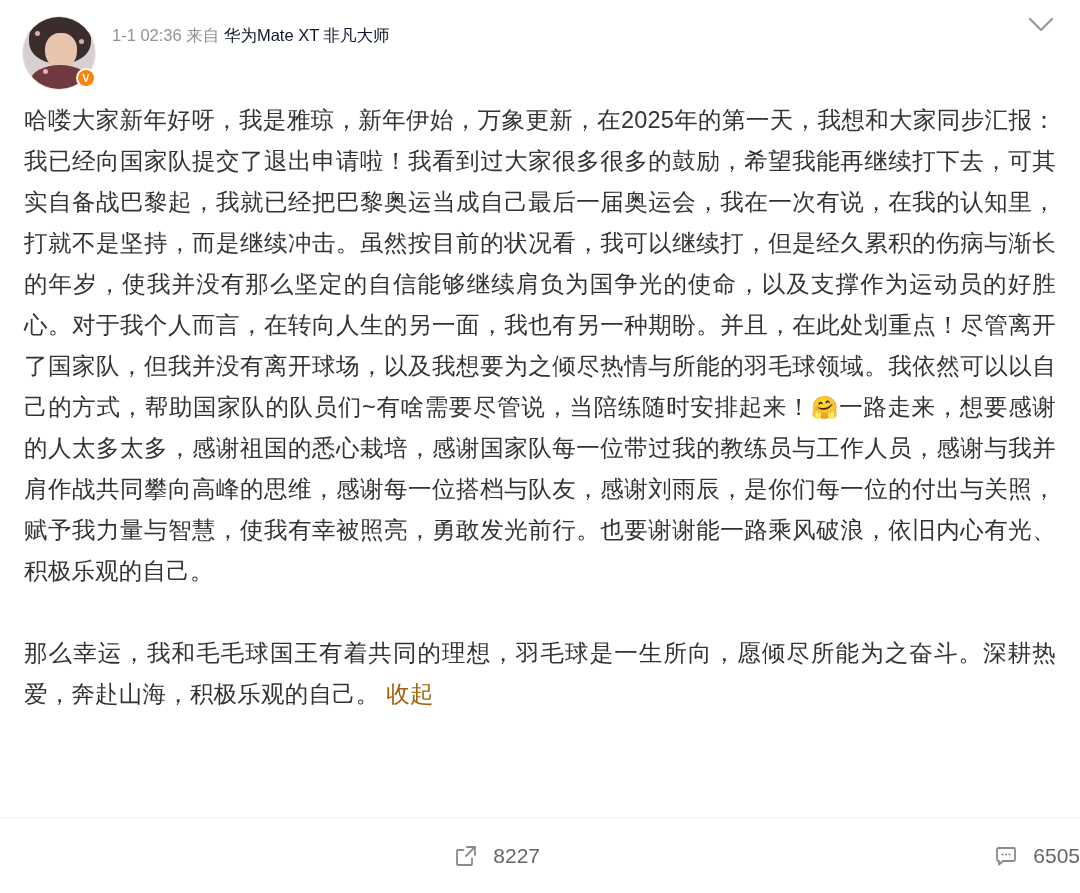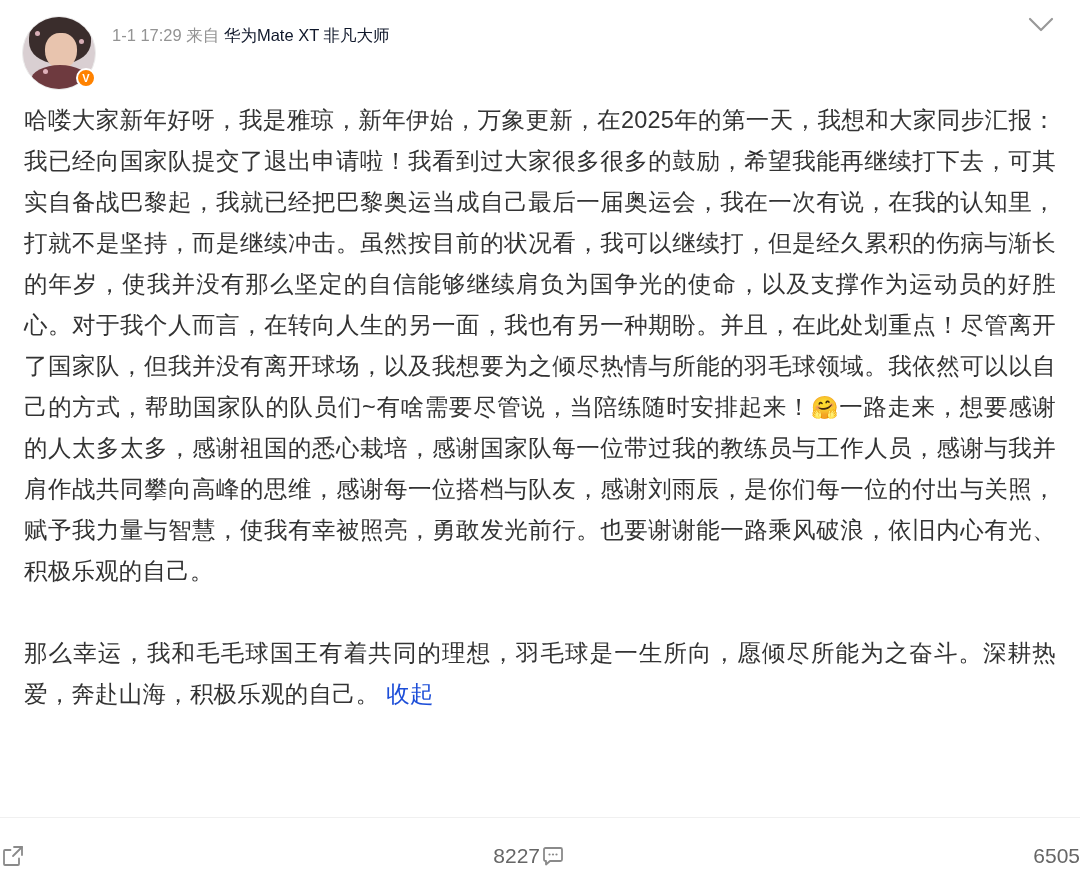--- a/index.html
+++ b/index.html
@@ -163,40 +163,40 @@
     font-family: "Liberation Sans", "DejaVu Sans", sans-serif;
   }
   .post-body p {
     margin: 0;
   }
   .para-gap { height: 41px; }
   .emoji-inline {
     font-size: 22px;
   }
   .collapse-link {
-    color: #1d4ed8;
+    color: #a16207;
     cursor: pointer;
   }
 
   
   .post-footer {
     position: absolute;
     left: 0;
     right: 0;
     bottom: 0;
     height: 76px;
     display: flex;
     align-items: center;
     border-top: 1px solid #f0f0f0;
   }
   .footer-item {
     flex: 1 1 33.33%;
     display: flex;
     align-items: center;
-    justify-content: space-between;
+    justify-content: flex-end;
     gap: 14px;
     cursor: pointer;
     height: 100%;
   }
   .footer-item .count {
     font-size: 21px;
     color: #666666;
   }
   .footer-icon {
     width: 26px;
@@ -222,21 +222,21 @@
         <div class="body"></div>
         <div class="sparkle" style="left:12px;top:14px;"></div>
         <div class="sparkle" style="left:56px;top:22px;"></div>
         <div class="sparkle" style="left:20px;top:52px;"></div>
       </div>
       <div class="verified-badge">V</div>
     </div>
 
     <div class="header-text">
       <div class="meta-row">
-        <span>1-1 17:29</span>
+        <span>1-1 02:36</span>
         <span>来自</span>
         <span class="src">华为Mate XT 非凡大师</span>
       </div>
     </div>
 
     <div class="collapse-btn">
       <svg width="26" height="16" viewBox="0 0 26 16" fill="none" aria-hidden="true">
         <path d="M2 2 L13 13 L24 2" stroke="#999999" stroke-width="2.2" stroke-linecap="round" stroke-linejoin="round"></path>
       </svg>
     </div>

